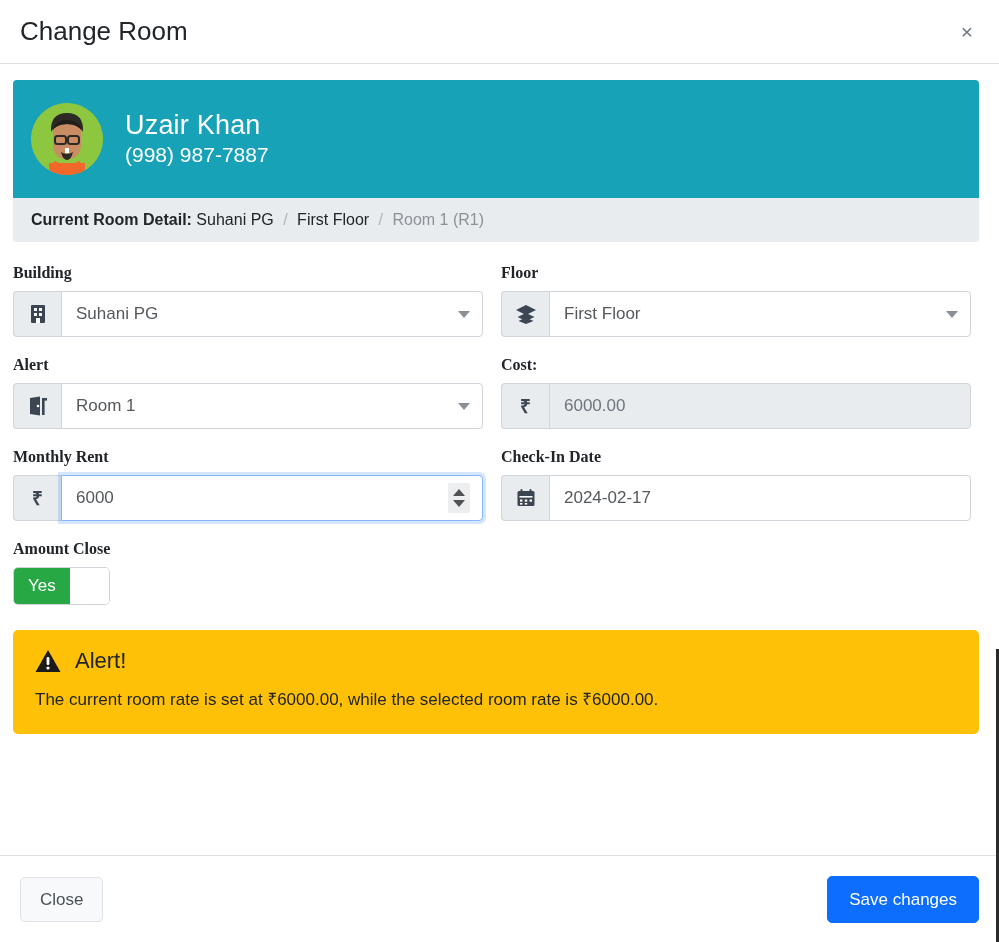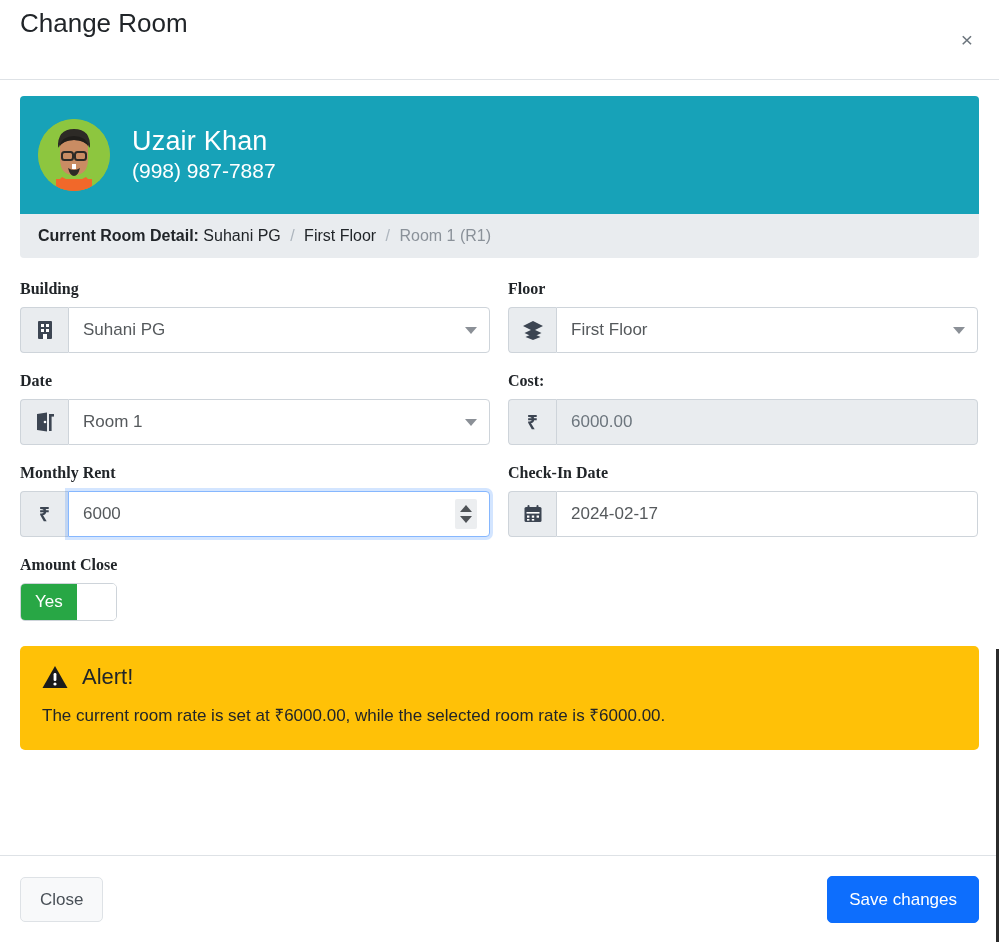--- a/index.html
+++ b/index.html
@@ -18,23 +18,24 @@
     width: 999px;
     height: 942px;
     background: #fff;
     display: flex;
     flex-direction: column;
     position: relative;
   }
 
   
   .modal-header {
-    height: 80px;
+    height: 64px;
     border-bottom: 1px solid #dee2e6;
     display: flex;
+    align-items: center;
     padding: 8px 20px;
     flex: 0 0 auto;
   }
   .modal-title {
     font-size: 26px;
     font-weight: 400;
     color: #212529;
     line-height: 1.2;
     margin: 0;
   }
@@ -46,21 +47,21 @@
     border: none;
     cursor: pointer;
     line-height: 1;
     padding: 4px 6px;
     font-family: "Liberation Sans", sans-serif;
   }
 
   
   .modal-body {
     flex: 1 1 auto;
-    padding: 16px 20px 0 20px;
+    padding: 16px 20px 0 13px;
     overflow: hidden;
   }
 
   
   .profile-card {
     background: #17a2b8;
     border-radius: 4px 4px 0 0;
     height: 118px;
     display: flex;
     align-items: center;
@@ -365,21 +366,21 @@
             </svg>
           </span>
           <div class="ig-control is-select">
             <span class="ig-value">First Floor</span>
             <span class="caret"></span>
           </div>
         </div>
       </div>
 
       <div class="field">
-        <label class="field-label">Date</label>
+        <label class="field-label">Alert</label>
         <div class="input-group">
           <span class="ig-prefix">
             <svg width="22" height="20" viewBox="0 0 22 20" xmlns="http://www.w3.org/2000/svg">
               <path d="M3 2 L13 0.5 L13 19.5 L3 18 Z" fill="#3c4552"></path>
               <circle cx="11" cy="10" r="1.3" fill="#ffffff"></circle>
               <rect x="15" y="2" width="2.6" height="17" fill="#3c4552"></rect>
               <rect x="15" y="2" width="5" height="2.6" fill="#3c4552"></rect>
             </svg>
           </span>
           <div class="ig-control is-select">

